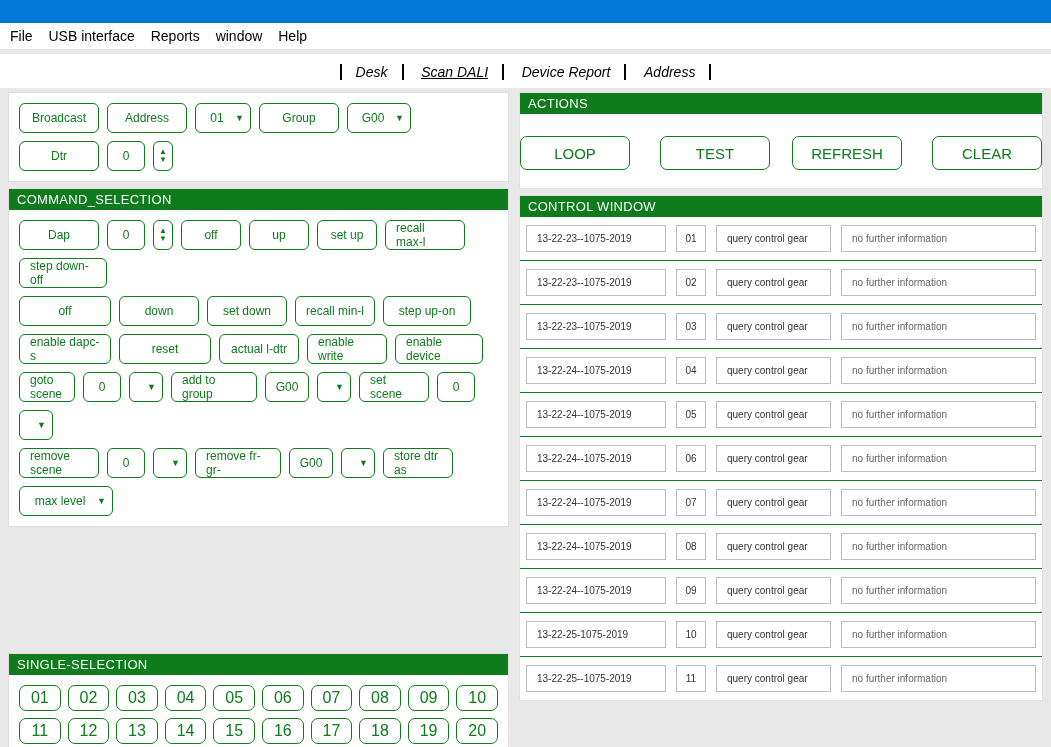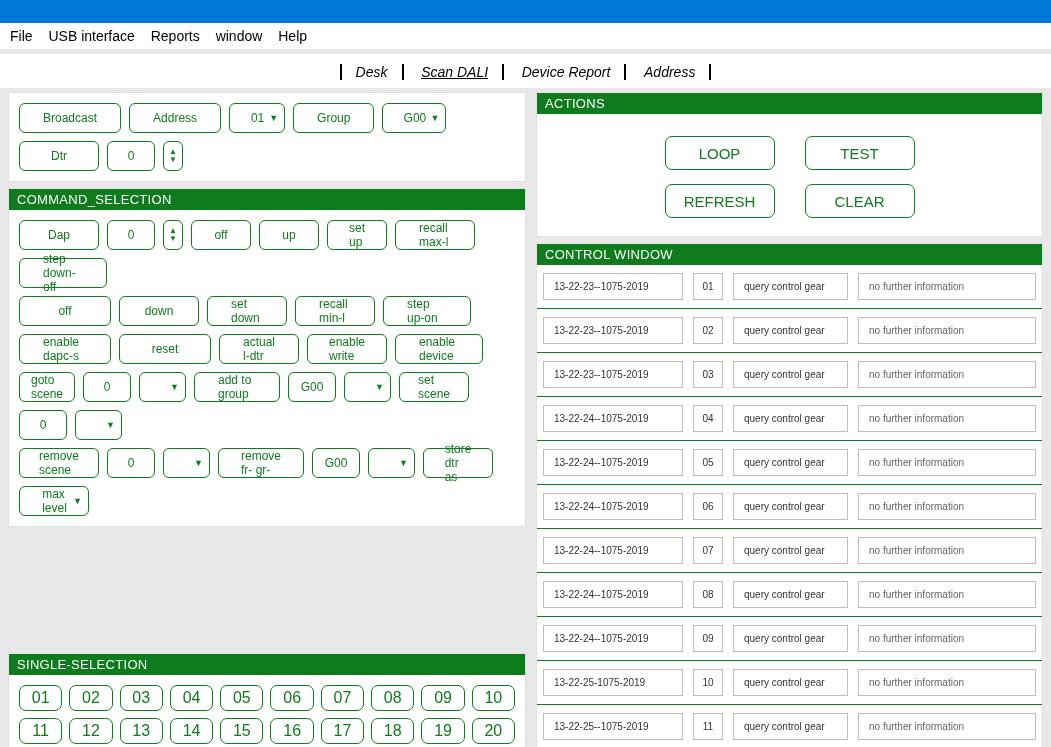--- a/index.html
+++ b/index.html
@@ -66,21 +66,21 @@
     background: #fff;
     color: #0e7b1d;
     font-size: 12px;
     height: 30px;
     display: inline-flex;
     align-items: center;
     justify-content: center;
     cursor: pointer;
     user-select: none;
   }
-  .btn { padding: 0 23px; }
+  .btn { padding: 0 10px; }
 
   .row { display: flex; gap: 8px; margin-bottom: 8px; flex-wrap: wrap; align-items:center;}
   .row:last-child { margin-bottom: 0; }
 
   .btn-wide { min-width: 80px; }
   .sel-small { width: 38px; justify-content:center; }
   .spin {
     width: 20px; height:30px;
     border:1px solid #0e7b1d; border-radius:6px;
     display:inline-flex; flex-direction:column; justify-content:center; align-items:center;
@@ -100,21 +100,21 @@
   }
   .cell {
     border:1px solid #0e7b1d; border-radius:7px;
     background:#fff; color:#0e7b1d;
     font-size:16px; text-align:center;
     height:26px; line-height:24px;
     cursor:pointer;
   }
 
   
-  .actions-body { display:flex; flex-direction:column; gap:14px; align-items:center; padding:22px 0 18px 0;}
+  .actions-body { display:flex; flex-direction:row; gap:22px; align-items:center; padding:22px 0 18px 0;}
   .actions-row { display:flex; gap:30px; }
   .act-btn {
     border:1px solid #0e7b1d; border-radius:7px; color:#0e7b1d;
     width:110px; height:34px; display:flex; align-items:center; justify-content:center;
     font-size:15px; cursor:pointer; background:#fff;
   }
 
   
   .ctrl-list { display:flex; flex-direction:column; }
   .ctrl-row {
@@ -220,21 +220,21 @@
           <div class="btn dd" style="width:30px"></div>
         </div>
         <div class="row">
           <div class="btn" style="width:80px">remove scene</div>
           <div class="btn sel-small">0</div>
           <div class="btn dd" style="width:30px"></div>
           <div class="btn" style="width:86px">remove fr- gr-</div>
           <div class="btn sel-small" style="width:44px">G00</div>
           <div class="btn dd" style="width:30px"></div>
           <div class="btn" style="width:70px">store dtr as</div>
-          <div class="btn dd" style="width:70px">max level</div>
+          <div class="btn dd" style="width:94px">max level</div>
         </div>
       </div>
     </div>
 
     <div class="spacer"></div>
 
     <div class="panel">
       <div class="panel-header">SINGLE-SELECTION</div>
       <div class="panel-body">
         <div class="grid" id="single-grid">

